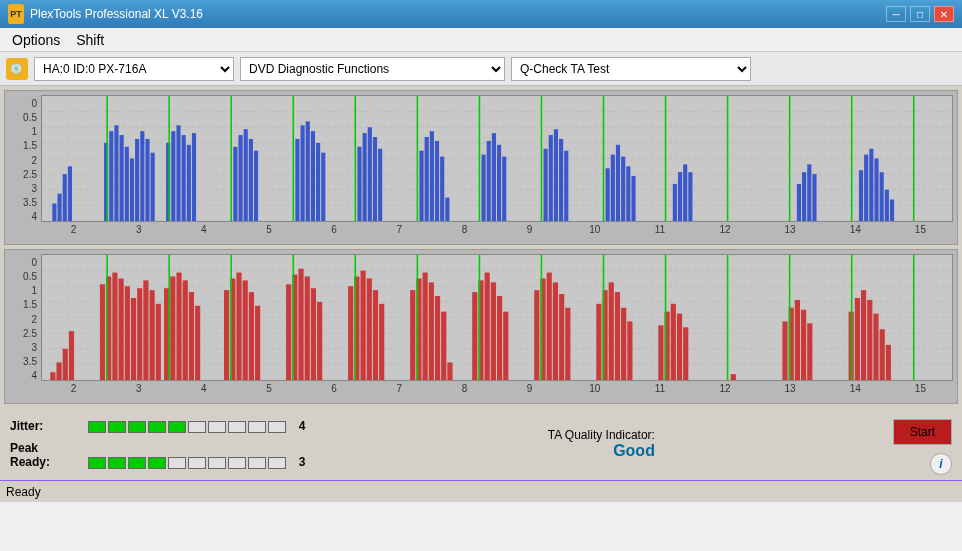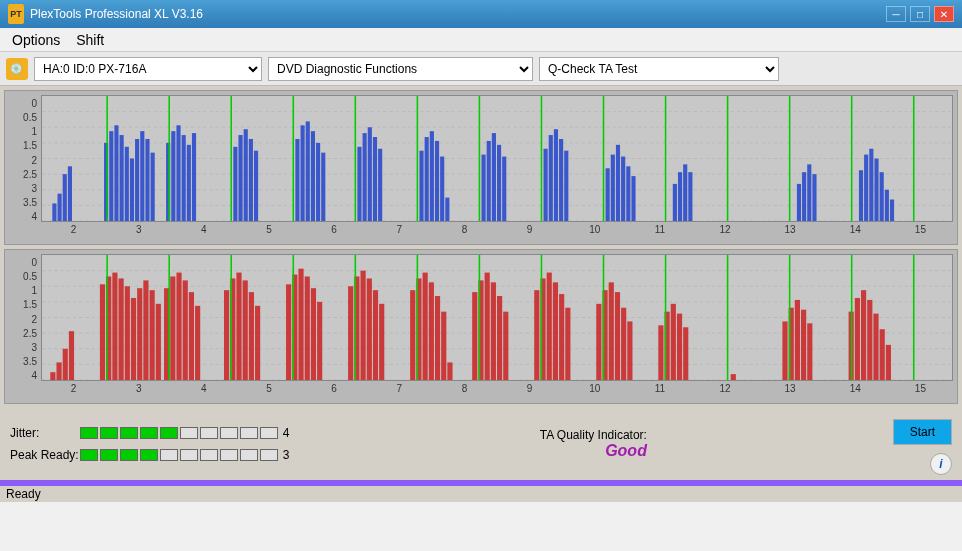--- a/index.html
+++ b/index.html
@@ -96,21 +96,21 @@
       flex-shrink: 0;
     }
     .toolbar-select {
       height: 24px;
       border: 1px solid #aaa;
       background: white;
       font-size: 12px;
       padding: 0 4px;
       cursor: pointer;
     }
-    #drive-select { width: 228px; }
+    #drive-select { width: 200px; }
     #function-select { width: 265px; }
     #test-select { width: 240px; }
     
     #main-content {
       background: #d4d0c8;
       padding: 4px;
       display: flex;
       flex-direction: column;
       gap: 4px;
     }
@@ -175,21 +175,23 @@
       padding: 6px 10px;
       justify-content: space-between;
     }
     #metrics-panel {
       display: flex;
       flex-direction: column;
       gap: 8px;
     }
     .metric-row {
       display: flex;
-      align-items: center;
+      align-items: flex-end;
+      gap: 8px;
+      font-weight: bold;
     }
     .metric-label {
       font-size: 12px;
       width: 70px;
     }
     .progress-bar-container {
       display: flex;
       gap: 2px;
       align-items: center;
     }
@@ -214,25 +216,24 @@
       flex-direction: column;
       align-items: flex-end;
       font-size: 12px;
     }
     #quality-label {
       font-size: 12px;
     }
     #quality-value {
       font-size: 16px;
       font-weight: bold;
-      color: #a21caf;
-      font-style: italic;
+      color: #0369a1;
     }
     #start-btn {
-      background: #0ea5e9;
+      background: #b91c1c;
       border: 1px solid #aaa;
       padding: 4px 16px;
       cursor: pointer;
       font-size: 12px;
       height: 26px;
       align-self: flex-start;
       margin-top: 6px;
     }
     #info-btn {
       width: 22px;
@@ -255,21 +256,21 @@
       align-items: flex-end;
       gap: 8px;
     }
     
     #status-bar {
       background: #d4d0c8;
       height: 22px;
       display: flex;
       align-items: center;
       padding: 0 6px;
-      border-top: 6px solid #8b5cf6;
+      border-top: 1px solid #8b5cf6;
       font-size: 12px;
     }
     
     svg.chart-svg {
       width: 100%;
       height: 100%;
     }
     .grid-line {
       stroke: #aaa;
       stroke-width: 0.5;

